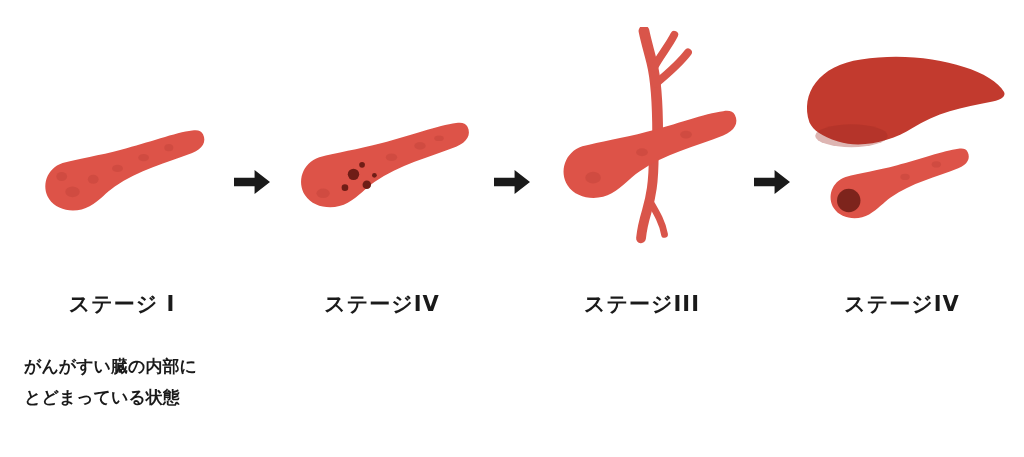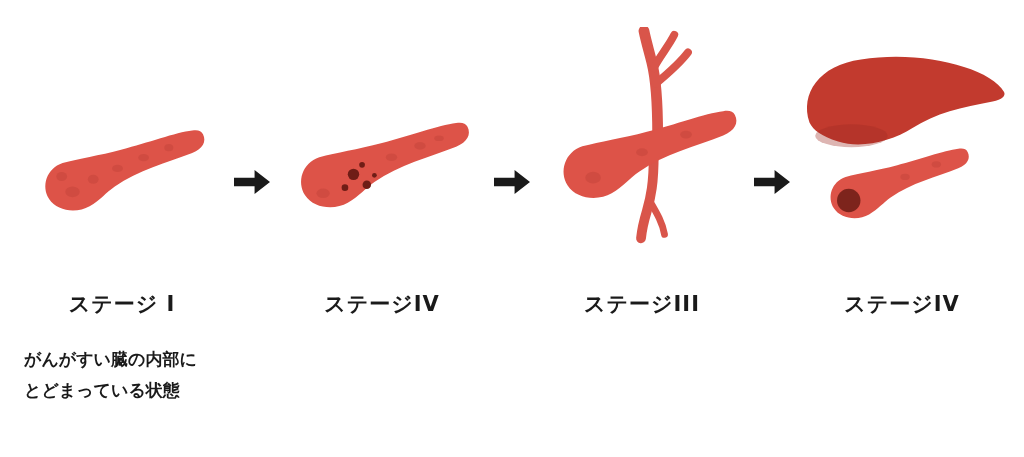--- a/index.html
+++ b/index.html
@@ -44,27 +44,28 @@
 
   .stage-title {
     margin-top: 36px;
     font-size: 21px;
     font-weight: 700;
     letter-spacing: 1px;
     text-align: center;
   }
 
   .stage-desc {
-    margin-top: 26px;
+    margin-top: 34px;
     width: 196px;
     font-size: 17px;
     font-weight: 700;
     line-height: 1.8;
     white-space: pre-line;
     text-align: left;
+    font-family: Liberation Serif, serif;
   }
 
   .bump { fill: #a33328; opacity: 0.22; }
   .liver-shade { fill: #9e2c21; opacity: 0.35; }
 
   .ill-1 svg { margin-bottom: 28px; }
   .ill-2 svg { margin-bottom: 30px; }
   .ill-3 svg { margin-bottom: 2px; }
   .ill-4 svg { margin-bottom: 20px; }
 </style>

